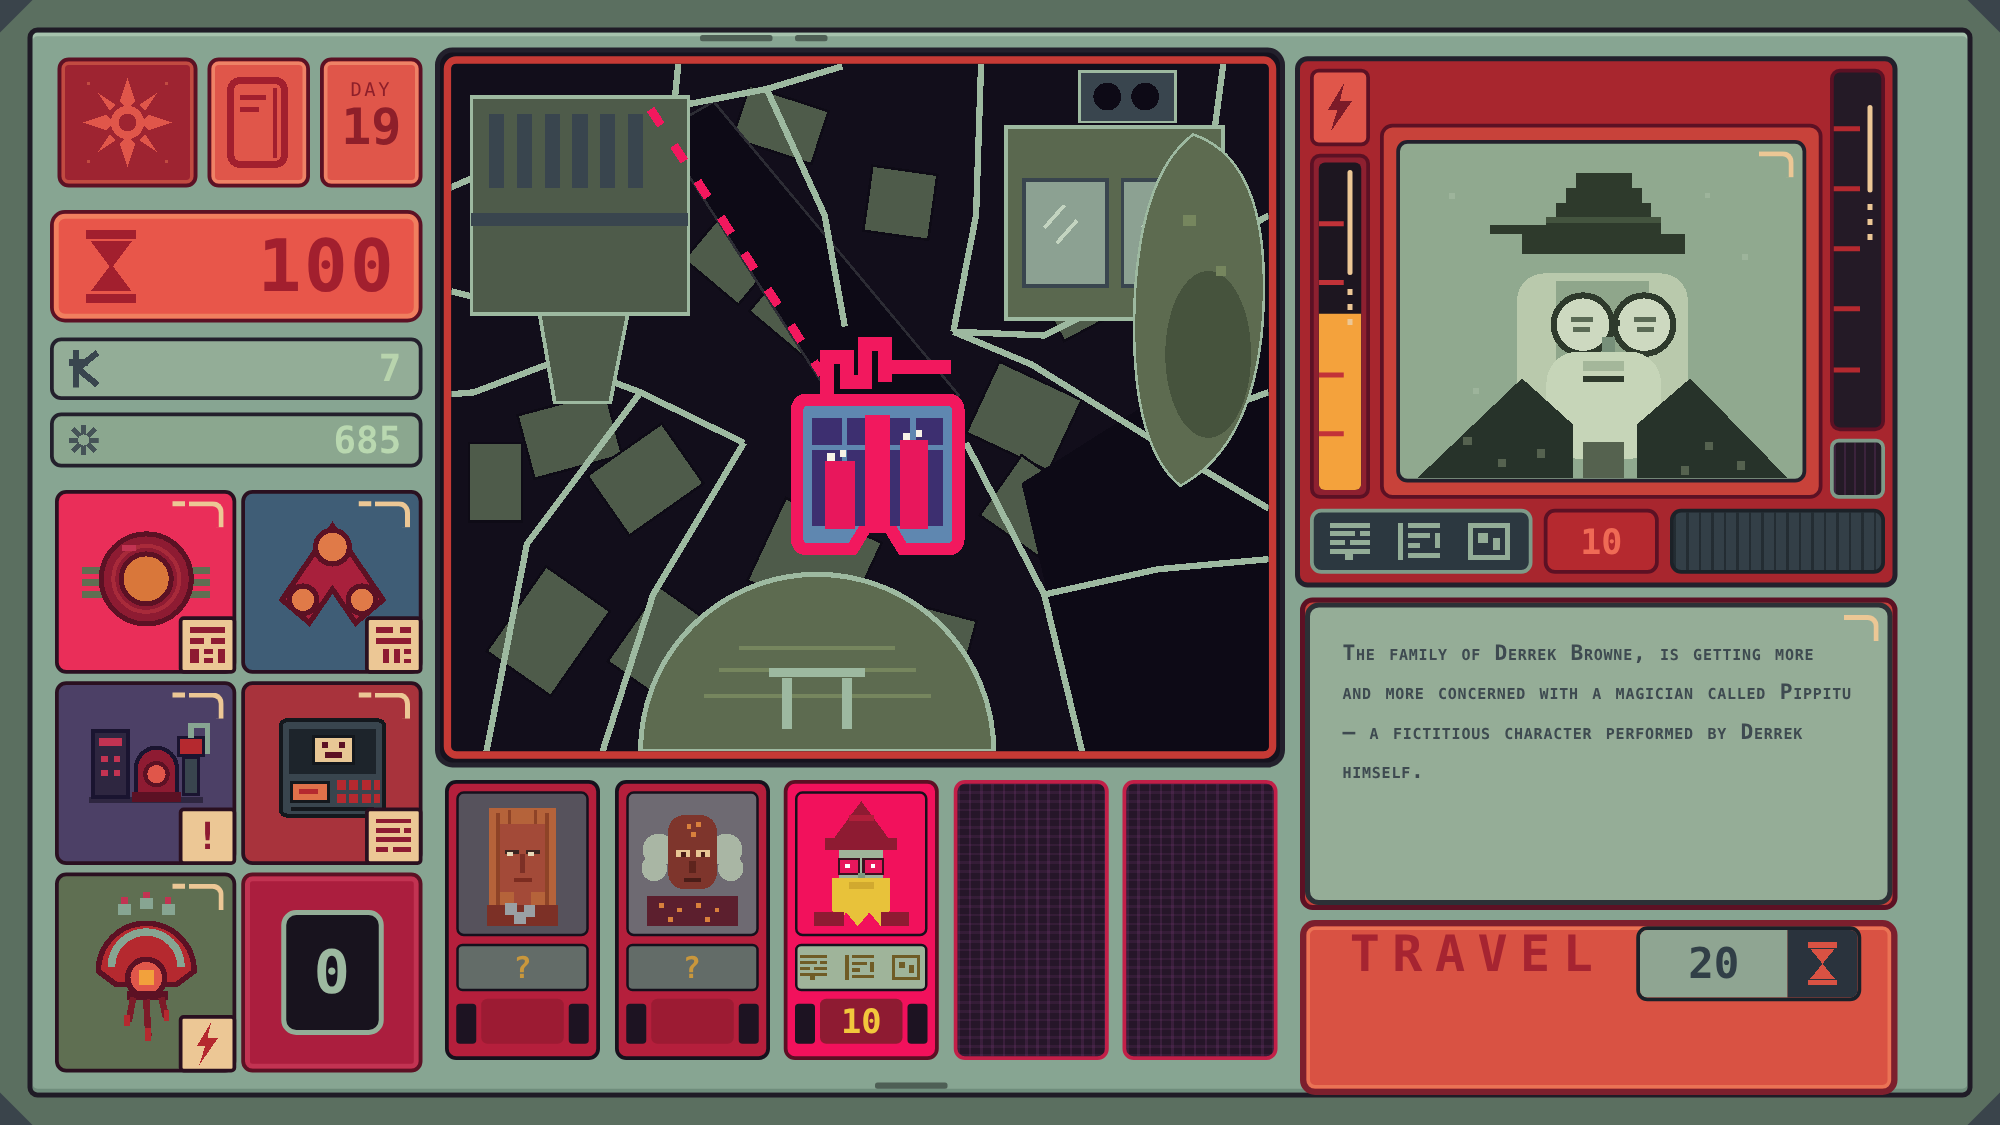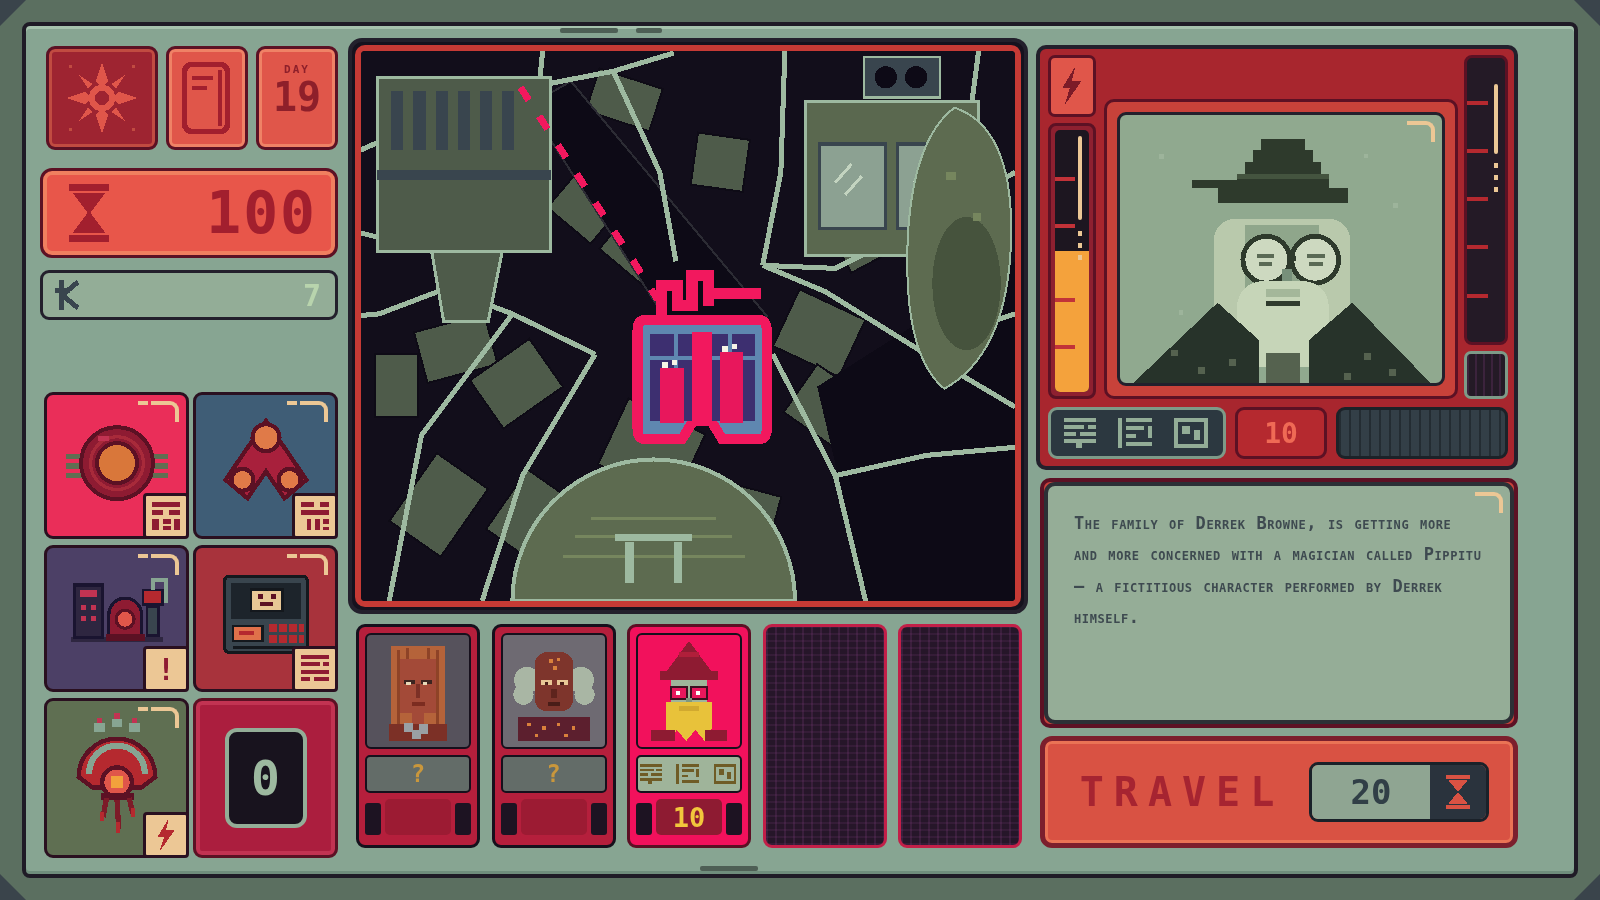--- a/index.html
+++ b/index.html
@@ -24,21 +24,21 @@
   .bar{position:absolute;box-sizing:border-box;border:3px solid #23202c;border-radius:9px;
        display:flex;align-items:center;}
 
   
   .t-compass{left:46px;top:46px;width:112px;height:104px;background:#9e2431;box-shadow:inset 0 0 0 3px #c14b41;
              display:flex;align-items:center;justify-content:center;border-color:#5c1124;}
   .t-journal{left:166px;top:46px;width:82px;height:104px;background:#e0564a;box-shadow:inset 0 0 0 3px #ef8266;
              display:flex;align-items:center;justify-content:center;border-color:#5c1124;}
   .t-day{left:256px;top:46px;width:82px;height:104px;background:#e0564a;box-shadow:inset 0 0 0 3px #ef8266;
          border-color:#5c1124;color:#8e1f2a;text-align:center;}
-  .t-day .lbl{font-size:11px;font-weight:bold;letter-spacing:2px;margin-top:14px;}
+  .t-day .lbl{font-size:15px;font-weight:normal;letter-spacing:2px;margin-top:14px;}
   .t-day .val{font-size:40px;font-weight:bold;line-height:1.05;}
   .b-time{left:40px;top:168px;width:298px;height:90px;background:#e8564a;border-color:#5c1124;
           box-shadow:inset 0 0 0 4px #f07f5f;border-radius:12px;padding-left:12px;}
   .b-time .num{flex:1;text-align:right;padding-right:18px;font-size:58px;font-weight:bold;color:#a21f2e;letter-spacing:2px;}
   .b-cred{left:40px;top:270px;width:298px;height:50px;background:#93ad97;}
   .b-lum{left:40px;top:330px;width:298px;height:44px;background:#8ba78f;}
   .b-cred .num,.b-lum .num{flex:1;text-align:right;padding-right:14px;font-size:30px;font-weight:bold;color:#b8d4ad;}
   .b-lum .num{color:#b9d8b0;}
   .bar .ico{margin-left:12px;display:flex;align-items:center;}
 
@@ -110,23 +110,23 @@
   .feetile{flex:0 0 92px;background:#b5292f;border:3px solid #5c1124;border-radius:9px;box-sizing:border-box;
            display:flex;align-items:center;justify-content:center;color:#ef6a55;font-size:28px;font-weight:bold;}
   .emptyplate{flex:1;background:#333f47;border:3px solid #1c2228;border-radius:9px;
     background-image:repeating-linear-gradient(90deg,rgba(20,26,30,.5) 0 2px,transparent 2px 10px);}
 
   .descpanel{position:absolute;left:1040px;top:478px;width:478px;height:250px;background:#c8423a;
              border:4px solid #5c1124;border-radius:10px;box-sizing:border-box;}
   .descbox{position:relative;width:100%;height:100%;background:#95ad97;border:4px solid #2c3036;border-radius:11px;
            box-sizing:border-box;padding:22px 26px;color:#3e4a50;font-size:17px;font-weight:bold;
            line-height:1.85;font-variant:small-caps;letter-spacing:.6px;}
-  .travel{position:absolute;left:1040px;top:736px;width:478px;height:112px;background:#d95243;
+  .travel{position:absolute;left:1040px;top:736px;width:478px;height:140px;background:#d95243;
           border:5px solid #7c1f2d;border-radius:12px;box-sizing:border-box;box-shadow:inset 0 0 0 3px #ea7355;
-          display:flex;align-items:center;cursor:pointer;}
+          display:flex;align-items:flex-start;cursor:pointer;}
   .travel .lbl{flex:1;text-align:center;color:#a62431;font-size:40px;font-weight:bold;letter-spacing:10px;padding-left:10px;}
   .tdisp{width:180px;height:60px;margin-right:24px;border:3px solid #1a2129;border-radius:9px;overflow:hidden;
          display:flex;box-sizing:border-box;}
   .tdisp .num{flex:1;background:#8fa592;display:flex;align-items:center;justify-content:center;
               color:#313f47;font-size:34px;font-weight:bold;}
   .tdisp .ico{width:56px;background:#2a333d;display:flex;align-items:center;justify-content:center;}
 </style>
 </head>
 <body>
 
@@ -195,20 +195,34 @@
           <path d="M6 0 V 30"></path>
             <path d="M6 16 L 23 2"></path>
             <path d="M6 14 L 23 28"></path>
             <path d="M0 10 H 15"></path>
         </g>
       </svg>
     </span>
     <span class="num">7</span>
   </div>
 
+  <div class="bar b-lum">
+    <span class="ico">
+      <svg width="24" height="24" viewBox="0 0 24 24" shape-rendering="crispEdges">
+        <g stroke="#39454e" stroke-width="4" fill="none" opacity=".85">
+          <path d="M12 0 V 24"></path>
+            <path d="M0 12 H 24"></path>
+            <path d="M3 3 L 21 21"></path>
+            <path d="M21 3 L 3 21"></path>
+        </g>
+        <circle cx="12" cy="12" r="4.5" fill="#8ba78f"></circle>
+      </svg>
+    </span>
+    <span class="num">685</span>
+  </div>
 
   <div class="gtile gt1">
     <div class="corner"></div>
       <div class="cdash"></div>
     <svg class="art" width="118" height="112" viewBox="0 0 140 140" shape-rendering="crispEdges">
       <g fill="#5f6f52">
         <rect x="6" y="60" width="28" height="7"></rect>
           <rect x="6" y="72" width="28" height="7"></rect>
           <rect x="6" y="84" width="28" height="7"></rect>
         <rect x="106" y="60" width="28" height="7"></rect>

